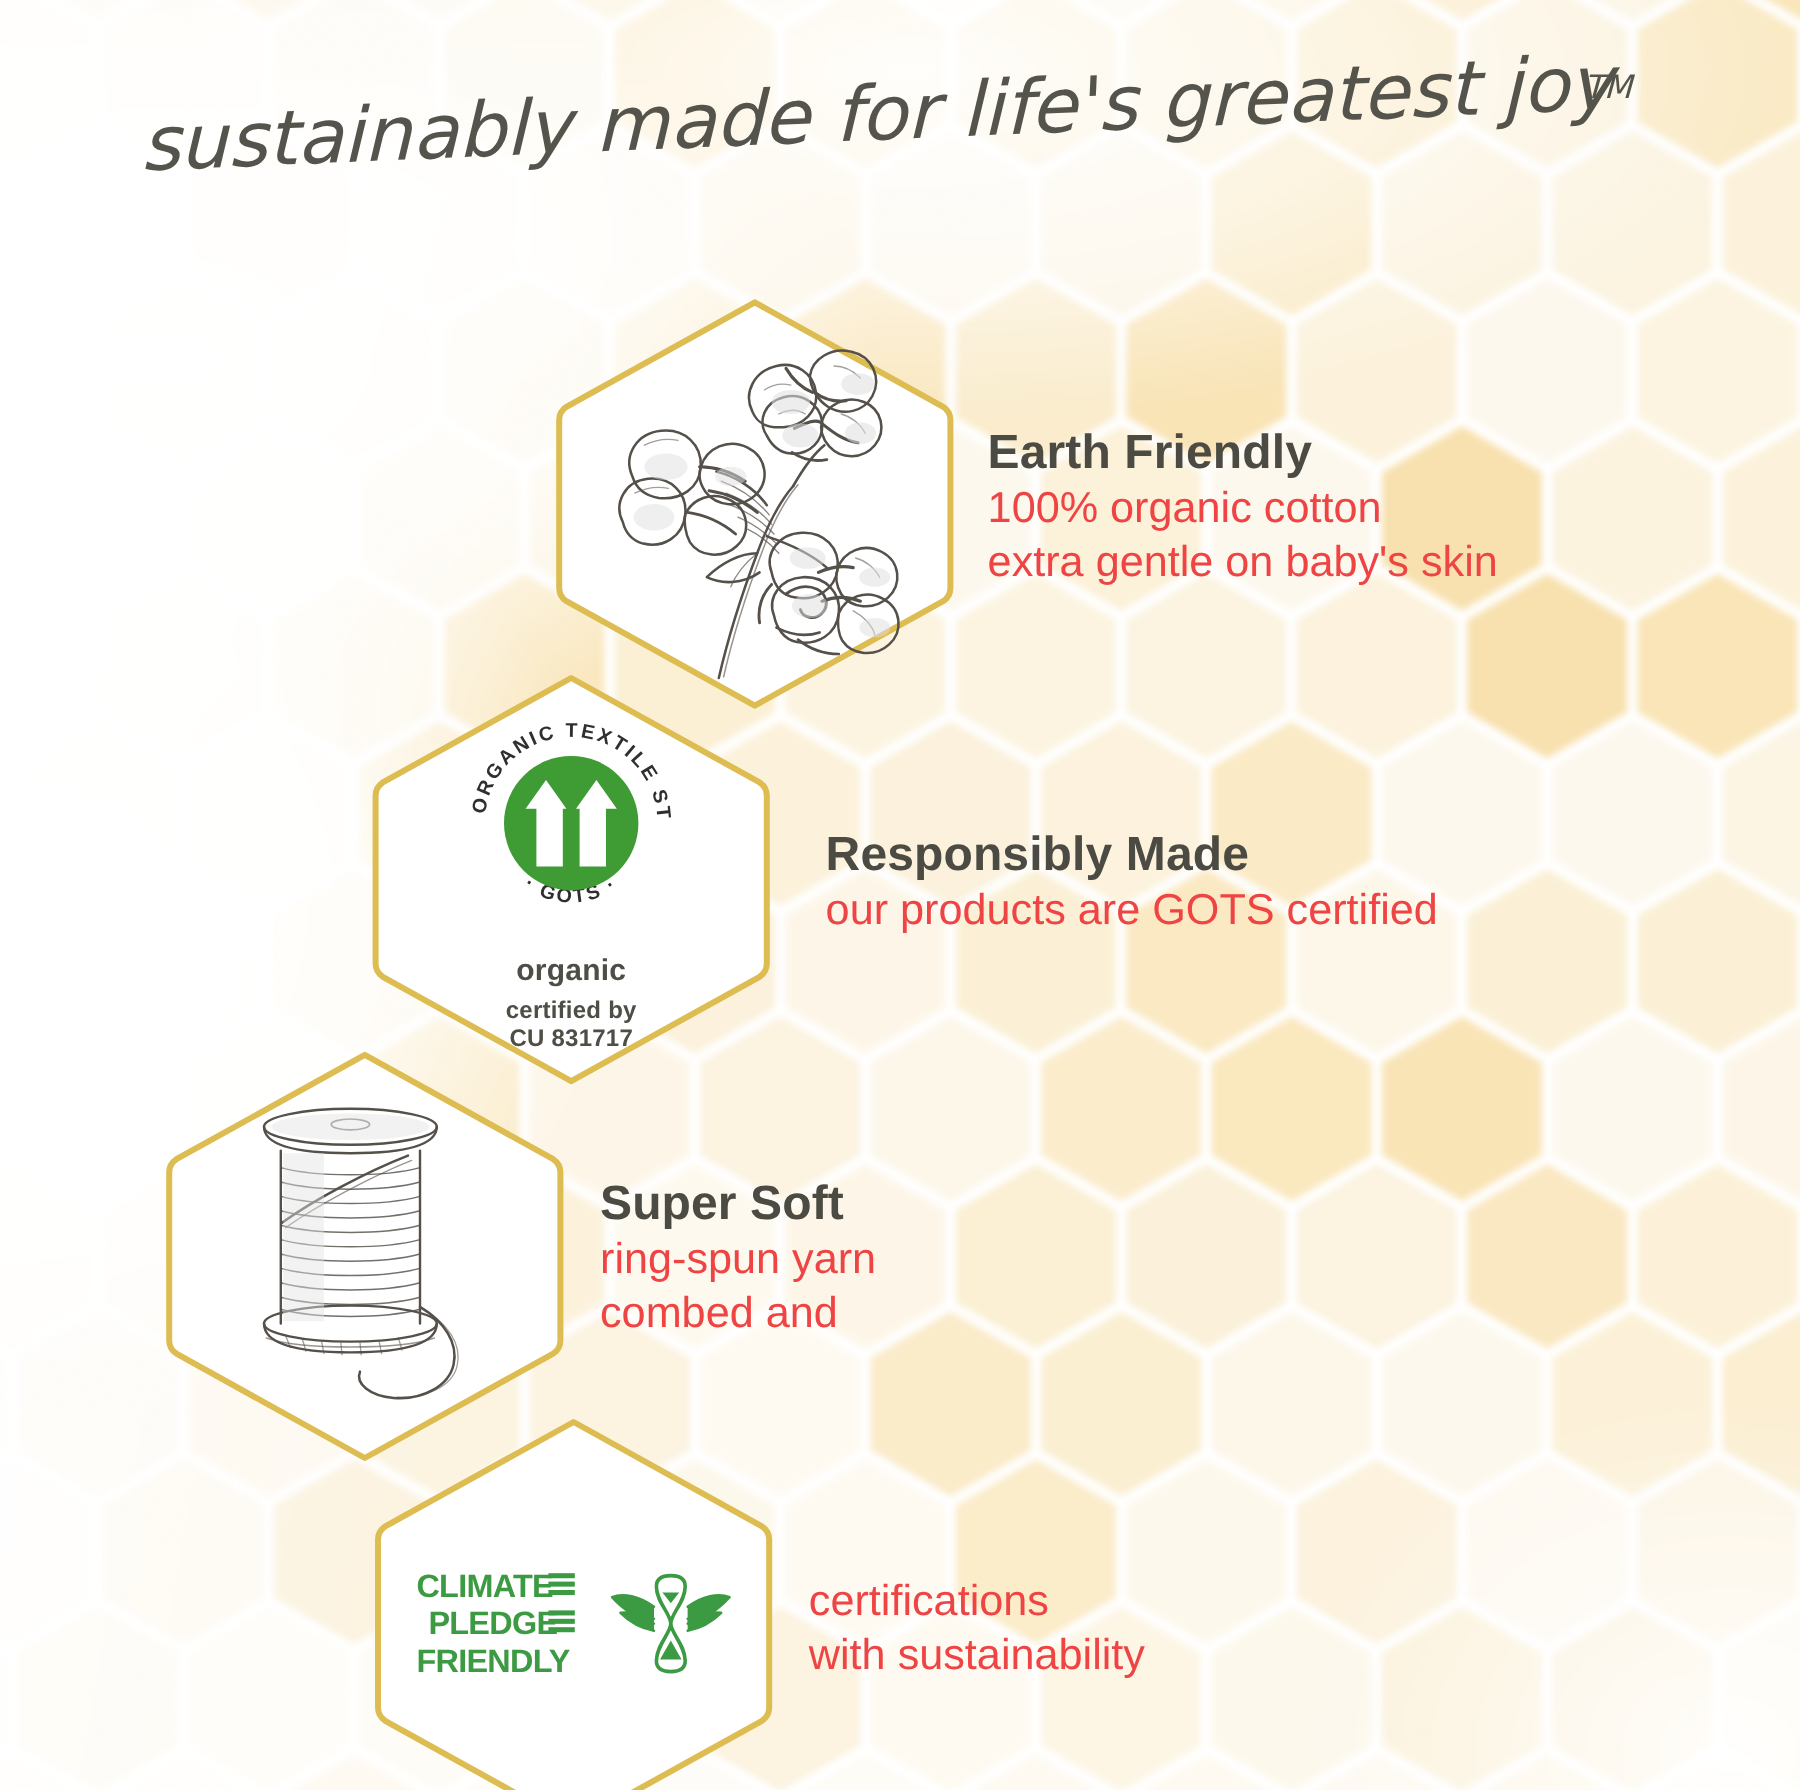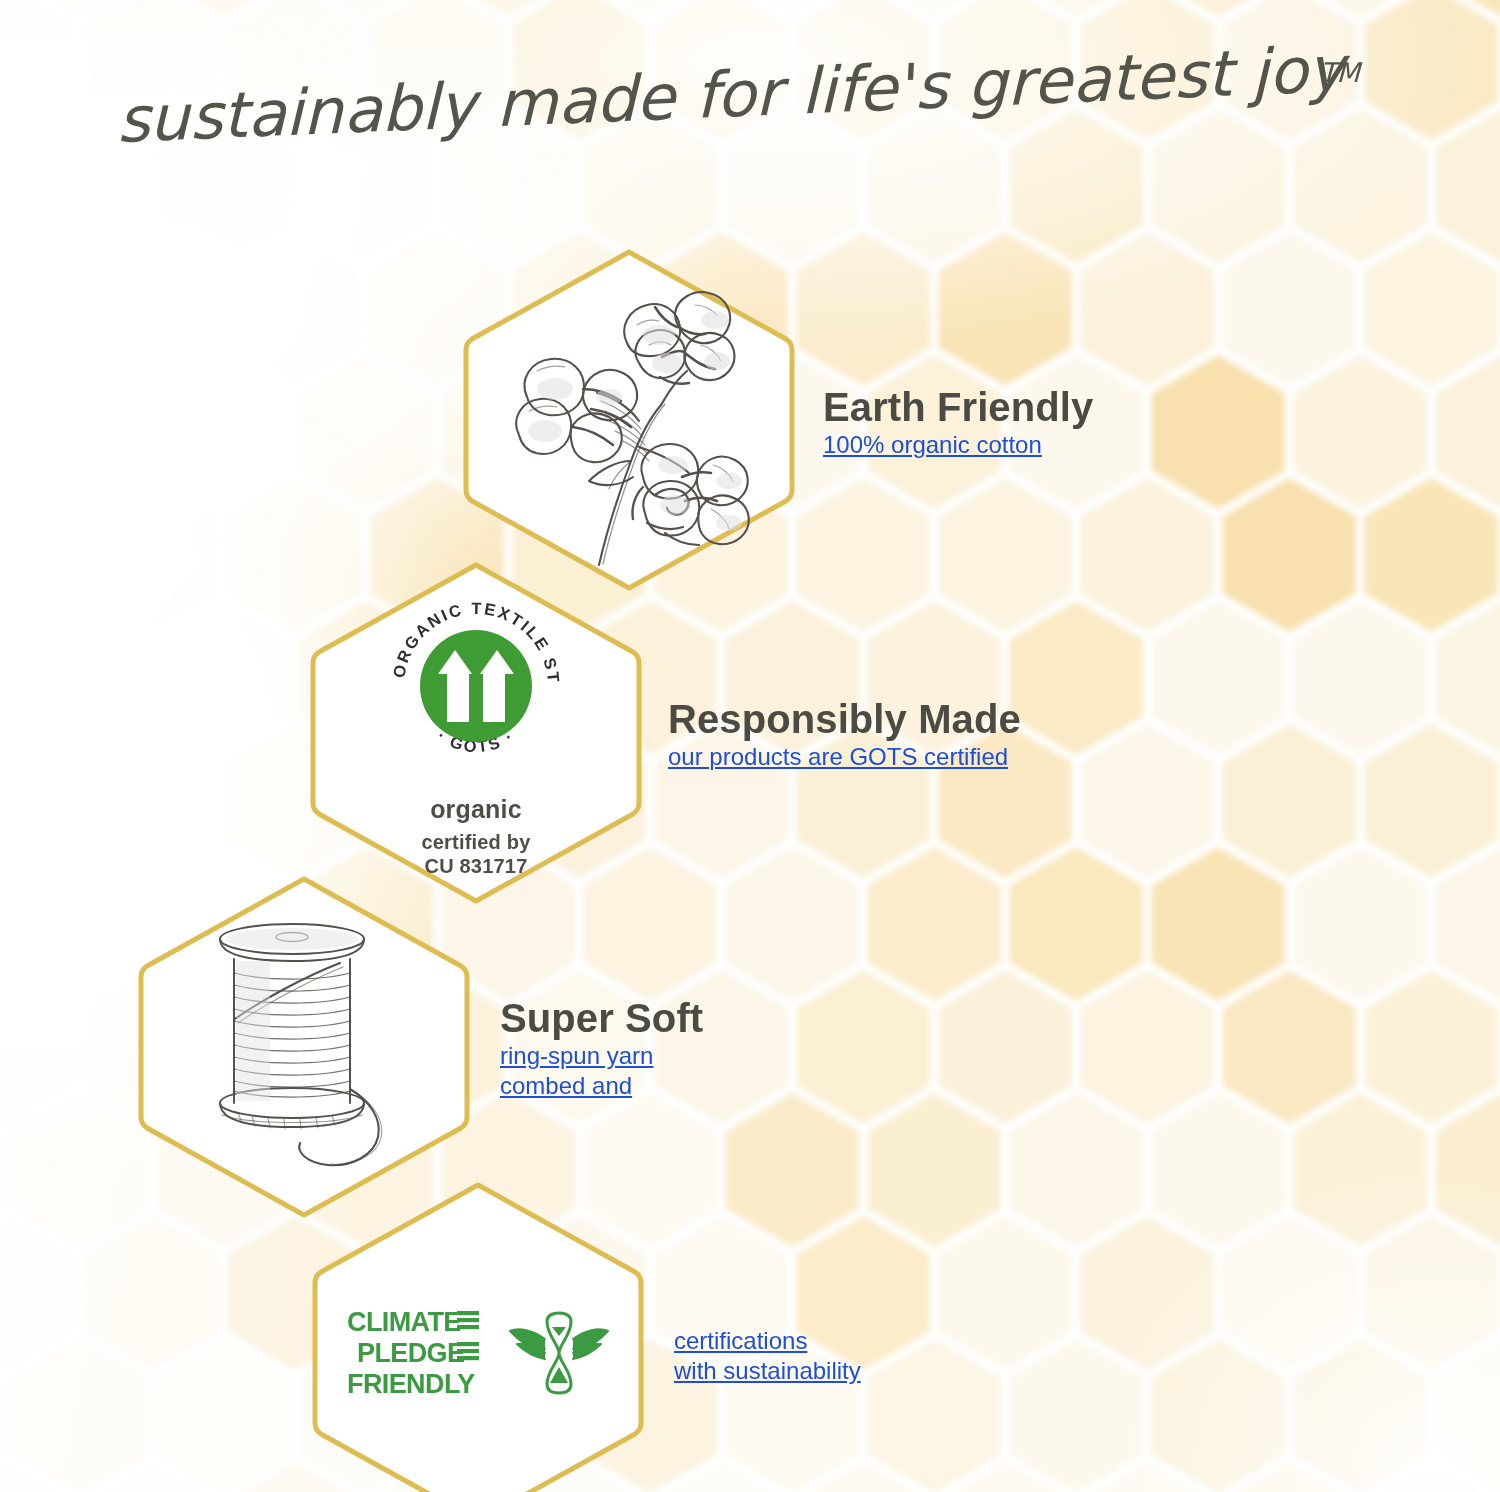--- a/index.html
+++ b/index.html
@@ -67,26 +67,25 @@
   .copy { flex:0 0 auto; }
   .f-title {
     font-size:40px;
     font-weight:700;
     color:#4c4b43;
     letter-spacing:.1px;
     line-height:1.12;
     white-space:nowrap;
   }
   .f-line {
-    font-size:24px;
+    font-size:36px;
     font-weight:400;
-    color:#1d4ed8;
+    color:#ef4444;
     line-height:1.26;
     white-space:nowrap;
-    text-decoration:underline;
   }
 
   
   .gots { display:flex; flex-direction:column; align-items:center; }
   .gots-word {
     font-size:25px; font-weight:700; color:#4f4e46;
     margin-top:11px; letter-spacing:.2px;text-align:center;
   }
   .gots-sub {
     font-size:20px; font-weight:700; color:#4f4e46;
@@ -382,20 +381,21 @@
               <ellipse cx="250" cy="258" rx="13" ry="8"></ellipse>
             </g>
           </g>
         </svg>
       </div>
     </div>
 
     <div class="copy" style="margin-left:24px; margin-top:6px;">
       <div class="f-title">Earth Friendly</div>
       <div class="f-line">100% organic cotton</div>
+      <div class="f-line">extra gentle on baby's skin</div>
     </div>
   </div>
 
   <div class="feature" style="left:306px; top:558px;">
 
     <div class="hex-card" style="width:340px; height:350px;">
       <svg class="hexshape" viewBox="0 0 340 350">
         <path d="M170 7 L327 94 Q333 98 333 105 L333 245 Q333 252 327 256 L170 343 L13 256 Q7 252 7 245 L7 105 Q7 98 13 94 Z" fill="#ffffff" stroke="#ddbc52" stroke-width="5" stroke-linejoin="round"></path>
       </svg>
       <div class="hex-inner">
@@ -422,21 +422,21 @@
 
           <div class="gots-word">organic</div>
           <div class="gots-sub">
             <div>certified by</div>
             <div>CU 831717</div>
           </div>
         </div>
       </div>
     </div>
 
-    <div class="copy" style="margin-left:22px; margin-top:4px;">
+    <div class="copy" style="margin-left:42px; margin-top:4px;">
       <div class="f-title">Responsibly Made</div>
       <div class="f-line">our products are GOTS certified</div>
     </div>
   </div>
 
   <div class="feature" style="left:134px; top:872px;justify-content:center;">
 
     <div class="hex-card" style="width:340px; height:350px;">
       <svg class="hexshape" viewBox="0 0 340 350">
         <path d="M170 7 L327 94 Q333 98 333 105 L333 245 Q333 252 327 256 L170 343 L13 256 Q7 252 7 245 L7 105 Q7 98 13 94 Z" fill="#ffffff" stroke="#ddbc52" stroke-width="5" stroke-linejoin="round"></path>

